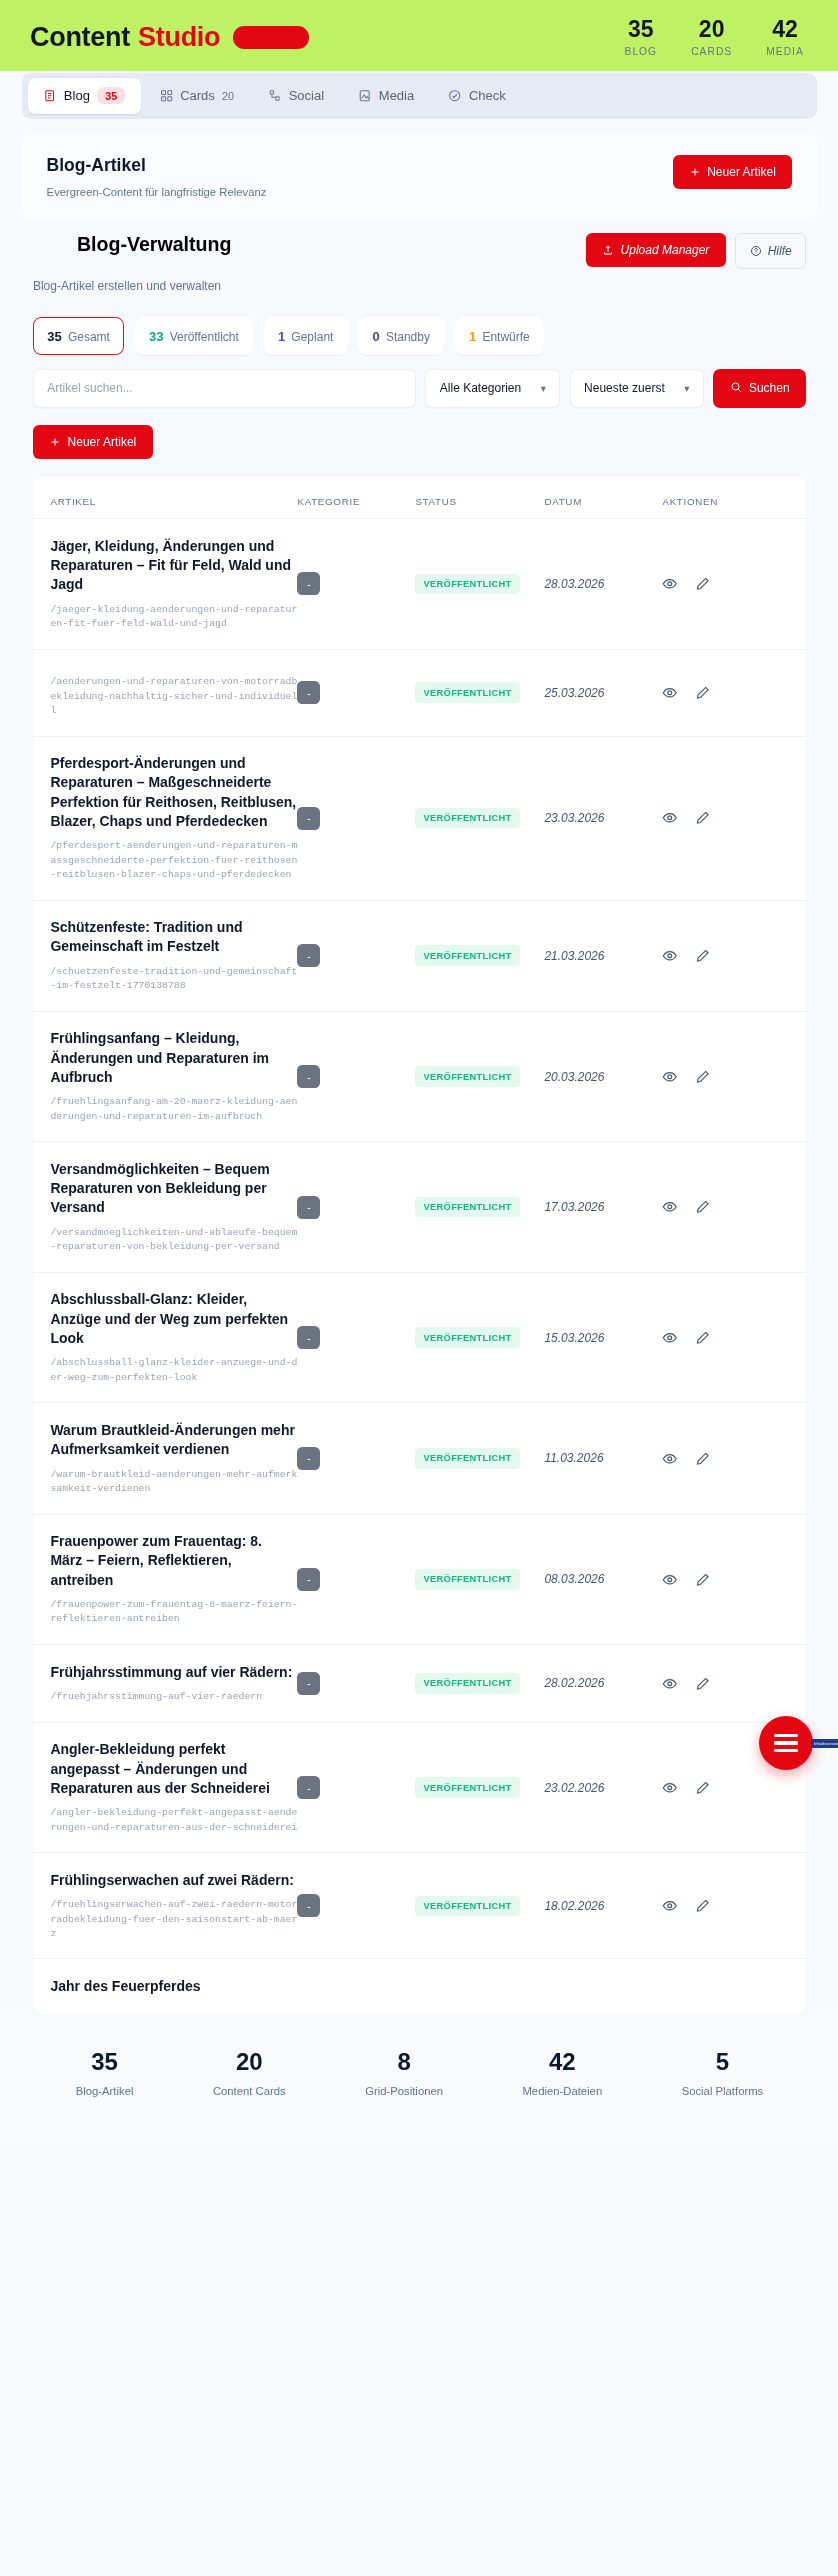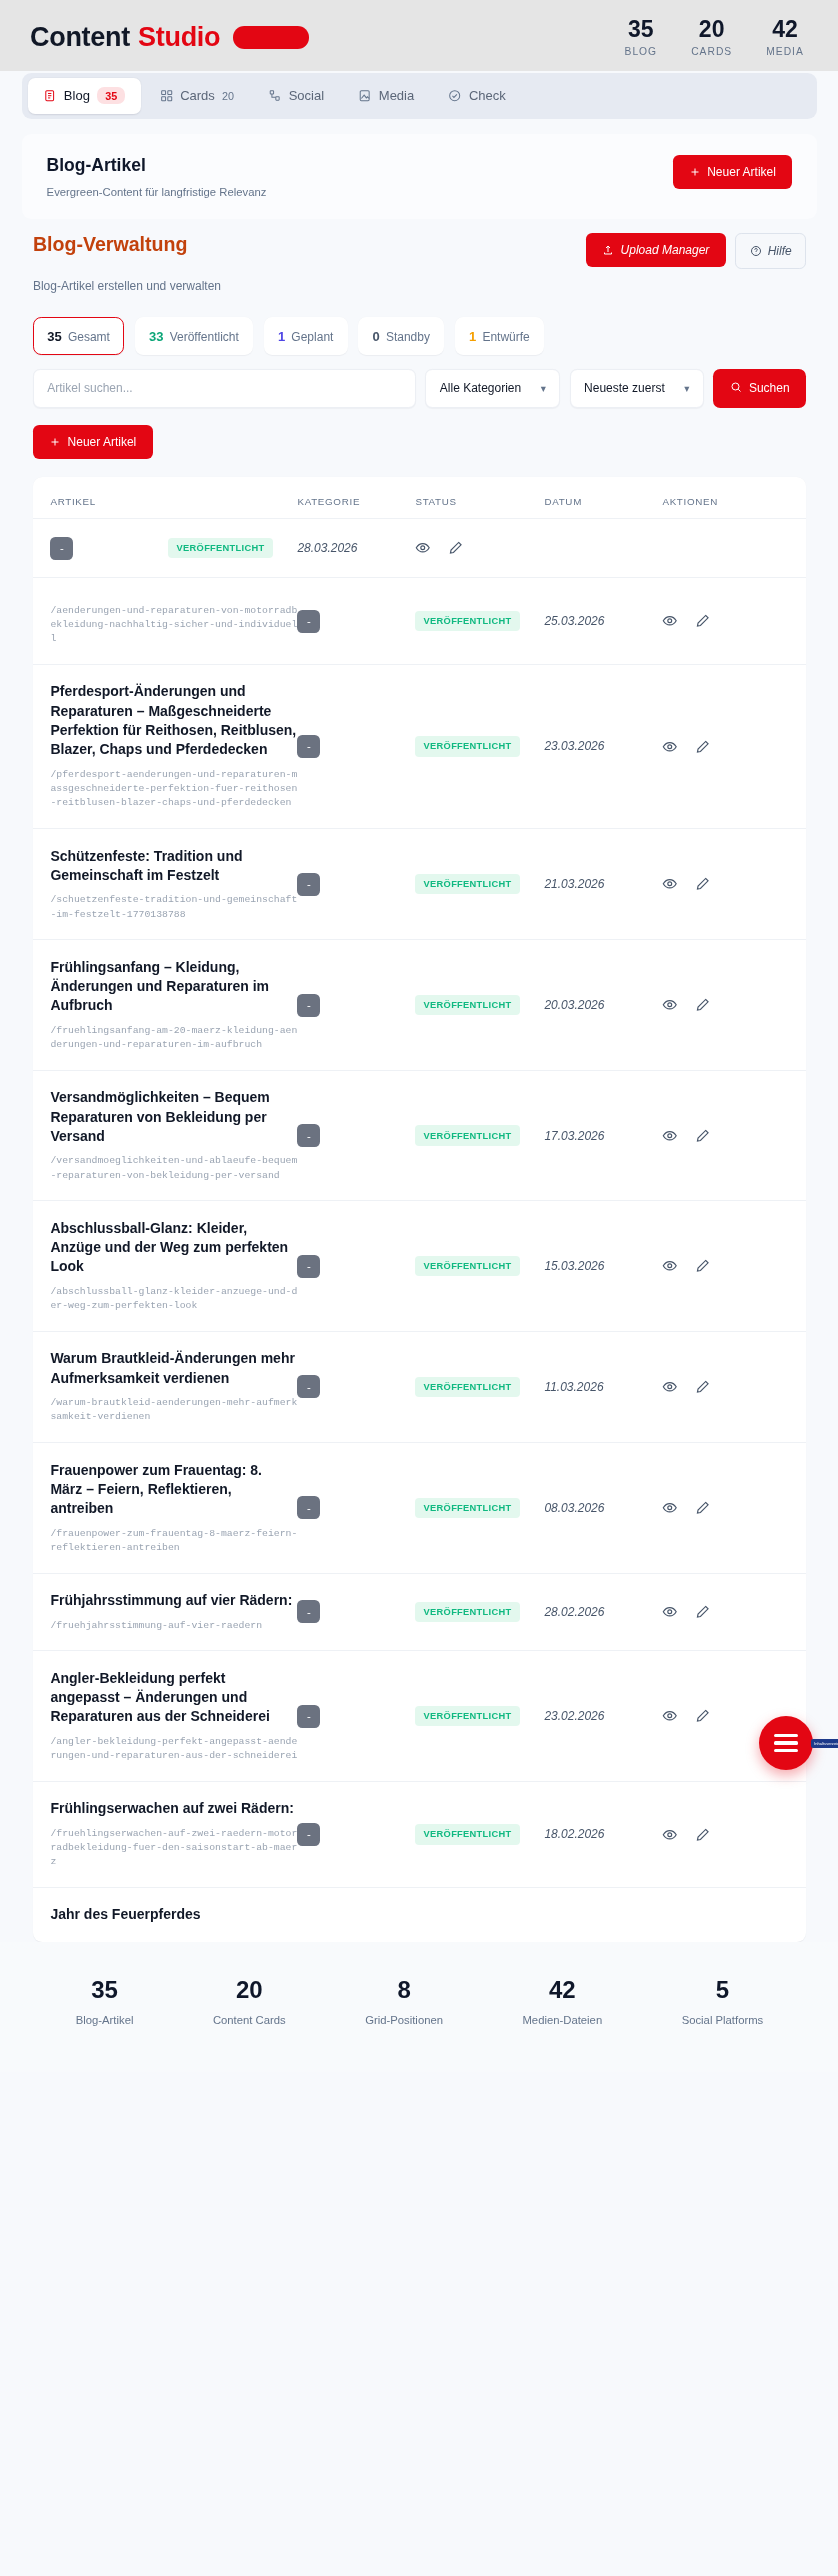--- a/index.html
+++ b/index.html
@@ -10,21 +10,21 @@
     -webkit-font-smoothing: antialiased;
   }
   body { position: relative; min-height: 3028px; }
 
   
   .topbar {
     display: flex;
     align-items: center;
     justify-content: space-between;
     padding: 17.5px 30px 13.4px 30px;
-    background: #e5e5e5;
+    background: #bef264;
   }
   .brand {
     font-size: 27px;
     font-weight: 700;
     letter-spacing: -0.3px;
     display: flex;
     align-items: center;
     gap: 8.2px;
     white-space: nowrap;
   }
@@ -101,21 +101,21 @@
   .btn-ghost {
     background: #f6f8fb; color: #475569; padding: 9.8px 13.4px;
     border: 0.5px solid #dde3ec;
   }
   .btn .gi { display: inline-flex; width: 12px; height: 12px; }
   .btn .gi svg { fill: none; stroke: currentColor; stroke-width: 2; }
 
   
   .mgmt { margin: 10.3px 21.6px 0 21.6px; padding: 4.1px 11.3px 0 11.3px; }
   .mgmt-head { display: flex; align-items: flex-start; justify-content: space-between; }
-  .mgmt-title { font-size: 19.6px; font-weight: 700; color: #c2410c; }
+  .mgmt-title { font-size: 19.6px; font-weight: 700; color: #000000; margin-left: 44px; }
   .mgmt-sub { font-size: 12px; color: #64748b; margin-top: 23px; }
   .mgmt-actions { display: flex; gap: 9.3px; align-items: flex-start; font-style: italic; }
 
   
   .pills { display: flex; gap: 10.3px; margin-top: 24px; flex-wrap: nowrap; }
   .pill {
     background: #ffffff;
     border: 1px solid transparent;
     border-radius: 8.2px;
     padding: 10.3px 13.4px;
@@ -450,20 +450,24 @@
   <div class="tablecard">
     <div class="thead">
       <div class="th col-article">ARTIKEL</div>
       <div class="th col-category">KATEGORIE</div>
       <div class="th col-status">STATUS</div>
       <div class="th col-date">DATUM</div>
       <div class="th col-actions">AKTIONEN</div>
     </div>
     <div id="rows-host">
         <div class="trow">
+          <div class="col-article">
+            <div class="art-title">Jäger, Kleidung, Änderungen und Reparaturen – Fit für Feld, Wald und Jagd</div>
+            <div class="art-slug">/jaeger-kleidung-aenderungen-und-reparaturen-fit-fuer-feld-wald-und-jagd</div>
+          </div>
           <div class="col-category">
             <div class="catchip">-</div>
           </div>
           <div class="col-status"><span class="statusbadge">VERÖFFENTLICHT</span></div>
           <div class="col-date datecell">28.03.2026</div>
           <div class="col-actions actions">
             <span class="iconbtn">
               <svg viewBox="0 0 24 24" width="15.5" height="15.5">
                 <path d="M2 12s3.8-6.5 10-6.5S22 12 22 12s-3.8 6.5-10 6.5S2 12 2 12z"></path>
                 <circle cx="12" cy="12" r="3"></circle>

